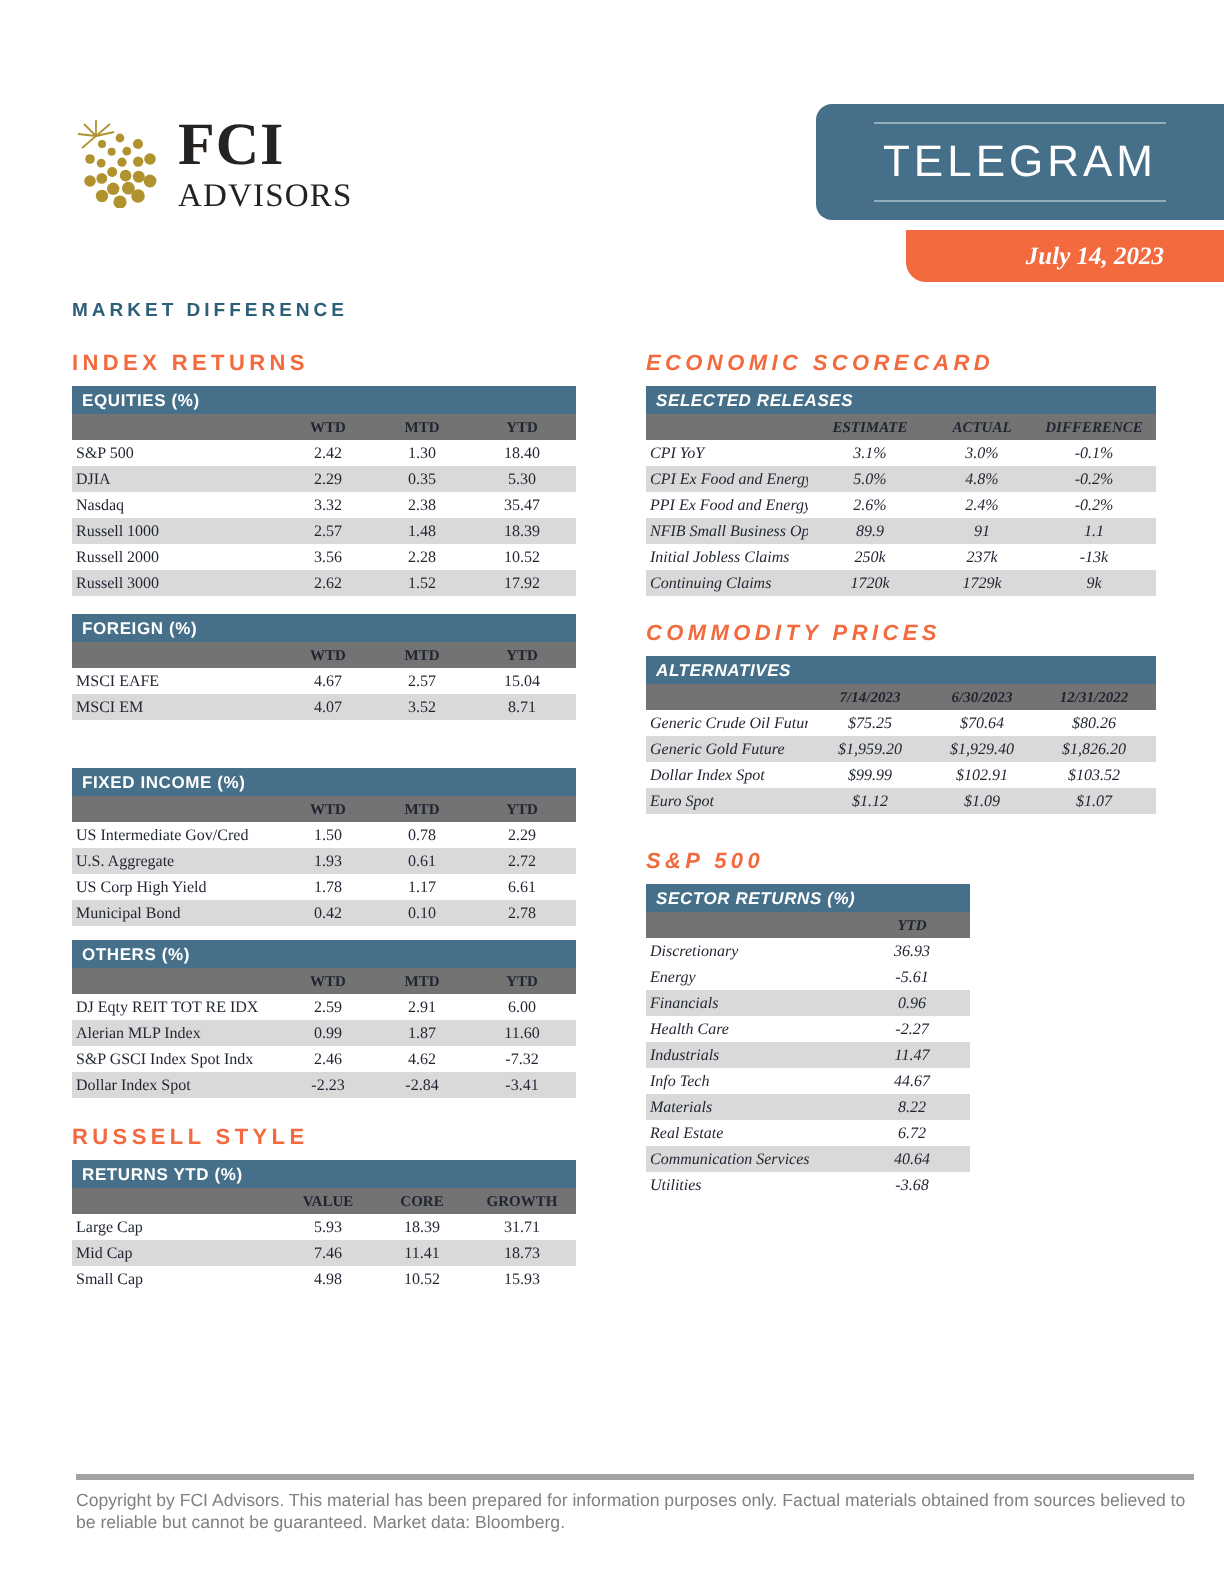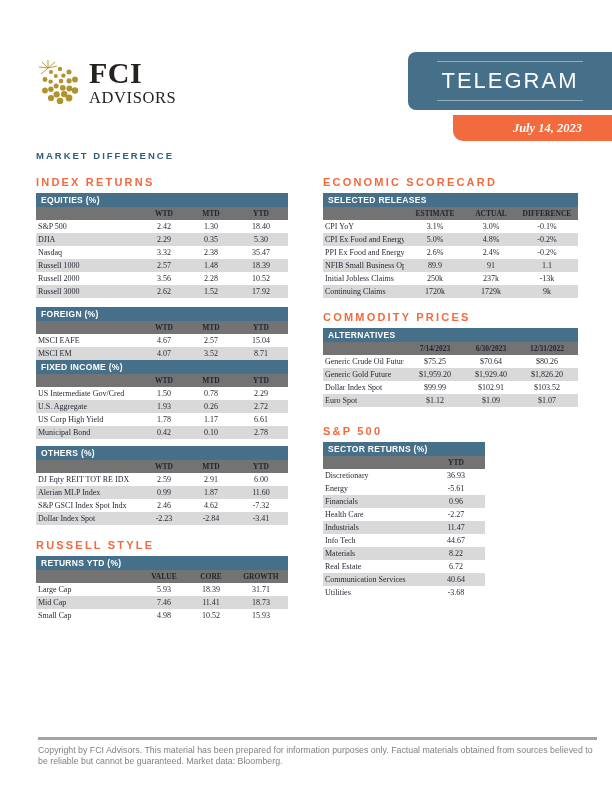--- a/index.html
+++ b/index.html
@@ -23,42 +23,42 @@
                background:var(--orange,#f26a3d);border-radius:0 0 0 10px;
                display:flex;align-items:center;justify-content:flex-end;}
   .date-text{color:#fff;font-family:Liberation Serif, serif;font-style:italic;
              font-weight:bold;font-size:12.5px;padding-right:30px;}
 
   .market-stats{position:absolute;left:36px;top:150px;color:var(--darkteal,#2d5f78);
                 font-size:9.5px;font-weight:bold;letter-spacing:2px;}
 
   
   .col-left{position:absolute;left:36px;top:176px;width:252px;}
-  .col-right{position:absolute;left:323px;top:176px;width:255px;}
+  .col-right{position:absolute;left:323px;top:176px;width:255px;font-style:italic;}
 
   .sec-title{color:var(--orange,#f26a3d);font-size:11px;font-weight:bold;
              letter-spacing:2.2px;line-height:12px;margin-bottom:5px;}
 
   .band{background:var(--teal,#46708a);color:#fff;font-size:8.5px;font-weight:bold;
         letter-spacing:.3px;height:14px;line-height:14px;padding-left:5px;box-sizing:border-box;}
 
   .dtable{width:100%;}
   .t-sector{width:162px;}
 
   .trow{display:grid;height:13px;align-items:center;
         font-family:"Liberation Serif",serif;font-size:8px;color:#1f2430;}
   .t-left .trow{grid-template-columns:1fr 48px 46px 54px;}
   .t-right .trow{grid-template-columns:1fr 62px 50px 62px;}
   .t-sector .trow{grid-template-columns:1fr 58px;}
   .trow.alt{background:#d9d9d9;}
   .trow.thead{font-weight:bold;font-size:7.5px;background:#737373;}
   .lbl{padding-left:2px;white-space:nowrap;overflow:hidden;}
   .val{text-align:center;white-space:nowrap;}
 
-  .mt9{margin-top:9px;} .mt8{margin-top:0;} .mt7{margin-top:7px;}
+  .mt9{margin-top:9px;} .mt8{margin-top:24px;} .mt7{margin-top:7px;}
   .mt13{margin-top:13px;} .mt14{margin-top:14px;} .mt18{margin-top:18px;}
 
   
   .footer{position:absolute;left:38px;top:737px;width:559px;border-top:3px solid #a3a3a3;
           padding-top:5px;color:#7e8083;font-size:8.8px;line-height:11px;}
 </style>
 </head>
 <body>
 
 <div class="page">
@@ -198,21 +198,21 @@
         </div>
         <div class="trow">
           <span class="lbl">US Intermediate Gov/Cred</span>
           <span class="val">1.50</span>
           <span class="val">0.78</span>
           <span class="val">2.29</span>
         </div>
         <div class="trow alt">
           <span class="lbl">U.S. Aggregate</span>
           <span class="val">1.93</span>
-          <span class="val">0.26</span>
+          <span class="val">0.61</span>
           <span class="val">2.72</span>
         </div>
         <div class="trow">
           <span class="lbl">US Corp High Yield</span>
           <span class="val">1.78</span>
           <span class="val">1.17</span>
           <span class="val">6.61</span>
         </div>
         <div class="trow alt">
           <span class="lbl">Municipal Bond</span>

